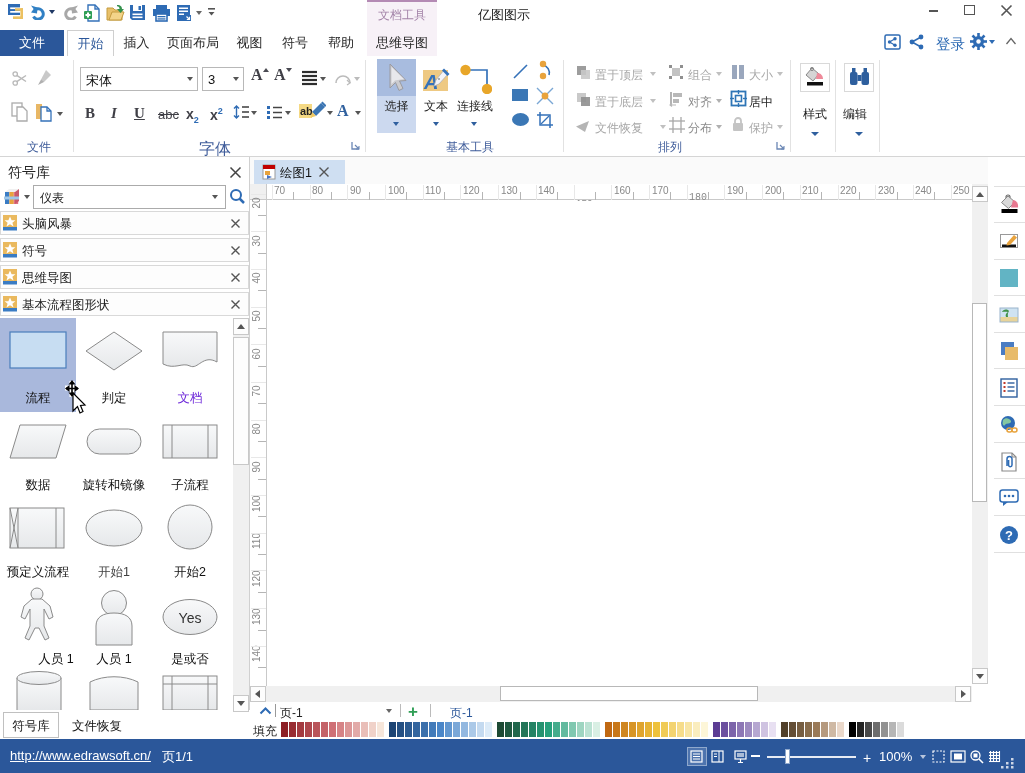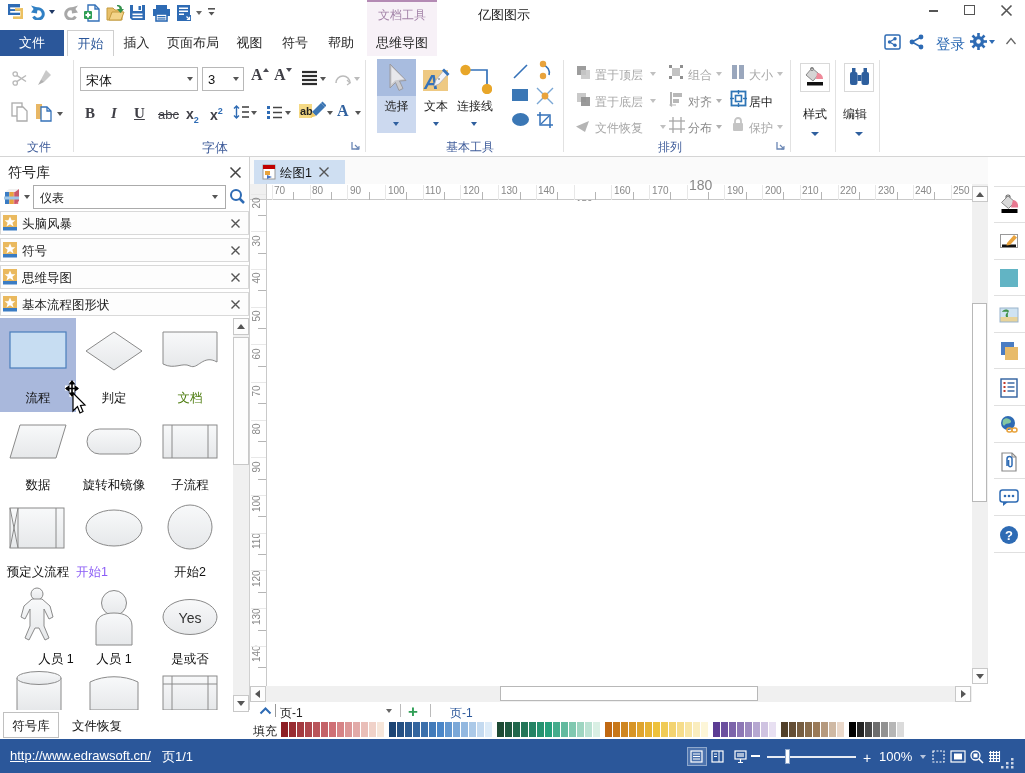--- a/index.html
+++ b/index.html
@@ -115,21 +115,21 @@
     <path d="M1.5 8 L6 2.5 L10.5 8" fill="none" stroke="#666" stroke-width="1.3"></path>
   </svg>
 <div class="abs" style="left:0;top:56px;width:1025px;height:101px;background:#fff;border-bottom:1px solid #d5d5d5;"></div>
 <div class="abs" style="left:73px;top:60px;width:1px;height:92px;background:#e2e2e2;"></div>
 <div class="abs" style="left:365px;top:60px;width:1px;height:92px;background:#e2e2e2;"></div>
 <div class="abs" style="left:563px;top:60px;width:1px;height:92px;background:#e2e2e2;"></div>
 <div class="abs" style="left:790px;top:60px;width:1px;height:92px;background:#e2e2e2;"></div>
 <div class="abs" style="left:835px;top:60px;width:1px;height:92px;background:#e2e2e2;"></div>
 <div class="abs" style="left:879px;top:60px;width:1px;height:92px;background:#e2e2e2;"></div>
 <div class="abs" style="left:-1px;top:139px;width:80px;text-align:center;color:#3f5c9a;font-size:12px;">文件</div>
-<div class="abs" style="left:175px;top:139px;width:80px;text-align:center;color:#3f5c9a;font-size:13px;">字体</div>
+<div class="abs" style="left:175px;top:139px;width:80px;text-align:center;color:#3f5c9a;font-size:16px;">字体</div>
 <div class="abs" style="left:430px;top:139px;width:80px;text-align:center;color:#3f5c9a;font-size:12px;">基本工具</div>
 <div class="abs" style="left:630px;top:139px;width:80px;text-align:center;color:#3f5c9a;font-size:12px;">排列</div>
 <svg class="ic" style="left:12px;top:70px" width="17" height="17" viewBox="0 0 17 17">
     <circle cx="3.2" cy="4" r="2.2" fill="none" stroke="#b9b9b9" stroke-width="1.3"></circle>
     <circle cx="3.2" cy="13" r="2.2" fill="none" stroke="#b9b9b9" stroke-width="1.3"></circle>
     <path d="M4.8 5.3 L14 11.5 M4.8 11.7 L14 5.5" stroke="#b9b9b9" stroke-width="1.5"></path>
   </svg>
 <svg class="ic" style="left:36px;top:69px" width="17" height="18" viewBox="0 0 17 18">
     <path d="M10 1 L15 6 L8 13 L5.5 13 L5 10.5 Z" fill="#c9c9c9"></path>
     <path d="M5 10.5 L2 16 L8 13" fill="#b0b0b0"></path>
@@ -449,26 +449,26 @@
 <text x="190" y="305" text-anchor="middle" font-size="14" fill="#333" font-family="Liberation Sans">Yes</text>
 <path d="M17 360 L17 392 L61 392 L61 360" fill="url(#shg)" stroke="none"></path>
 <path d="M17 360 L17 392 M61 360 L61 392" stroke="#8a8a8a" stroke-width="1"></path>
 <ellipse cx="39" cy="360" rx="22" ry="6.5" fill="url(#shg)" stroke="#8a8a8a" stroke-width="1"></ellipse>
 <path d="M90 364 C104 357 124 357 138 364 L138 392 L90 392 Z" fill="url(#shg)" stroke="#8a8a8a" stroke-width="1"></path>
 <rect x="163" y="358" width="54" height="34" fill="url(#shg)" stroke="#8a8a8a" stroke-width="1"></rect>
 <path d="M163 366 L217 366 M172 358 L172 392 M208 358 L208 392" stroke="#8a8a8a" stroke-width="1"></path>
 </svg>
 <div class="abs" style="left:0px;top:390px;width:76px;text-align:center;font-size:12.5px;color:#111;">流程</div>
 <div class="abs" style="left:76px;top:390px;width:76px;text-align:center;font-size:12.5px;color:#111;">判定</div>
-<div class="abs" style="left:152px;top:390px;width:76px;text-align:center;font-size:12.5px;color:#4d7c0f;">文档</div>
+<div class="abs" style="left:152px;top:390px;width:76px;text-align:center;font-size:12.5px;color:#6d28d9;">文档</div>
 <div class="abs" style="left:0px;top:477px;width:76px;text-align:center;font-size:12.5px;color:#111;">数据</div>
 <div class="abs" style="left:76px;top:477px;width:76px;text-align:center;font-size:12.5px;color:#111;">旋转和镜像</div>
 <div class="abs" style="left:152px;top:477px;width:76px;text-align:center;font-size:12.5px;color:#111;">子流程</div>
 <div class="abs" style="left:0px;top:564px;width:76px;text-align:center;font-size:12.5px;color:#111;">预定义流程</div>
-<div class="abs" style="left:76px;top:564px;width:76px;text-align:left;font-size:12.5px;color:#8b5cf6;">开始1</div>
+<div class="abs" style="left:76px;top:564px;width:76px;text-align:center;font-size:12.5px;color:#404040;">开始1</div>
 <div class="abs" style="left:152px;top:564px;width:76px;text-align:center;font-size:12.5px;color:#111;">开始2</div>
 <div class="abs" style="left:0px;top:651px;width:76px;text-align:center;font-size:12.5px;color:#111;padding-left:36px;">人员 1</div>
 <div class="abs" style="left:76px;top:651px;width:76px;text-align:center;font-size:12.5px;color:#111;">人员 1</div>
 <div class="abs" style="left:152px;top:651px;width:76px;text-align:center;font-size:12.5px;color:#111;">是或否</div>
 <svg class="ic" style="left:58px;top:380px" width="30" height="34" viewBox="0 0 30 34">
     <g>
       <path d="M14 1 L14 17 M7 8 L21 8" stroke="#fff" stroke-width="5"></path>
       <path d="M14 0 L10.5 4.5 L17.5 4.5 Z M14 17 L10.5 12.5 L17.5 12.5 Z M7 8.5 L11.5 5 L11.5 12 Z M21 8.5 L16.5 5 L16.5 12 Z" fill="#000"></path>
       <path d="M14 2 L14 15 M8 8.5 L20 8.5" stroke="#000" stroke-width="1.6"></path>
     </g>
@@ -525,21 +525,21 @@
 <div class="abs" style="left:557px;top:192px;width:1px;height:8px;background:#b5b5b5;"></div>
 <div class="abs" style="left:576px;top:199px;font-size:10px;color:#888;">150</div>
 <div class="abs" style="left:574px;top:185px;width:1px;height:15px;background:#e8e8e8;"></div>
 <div class="abs" style="left:595px;top:192px;width:1px;height:8px;background:#b5b5b5;"></div>
 <div class="abs" style="left:614px;top:185px;font-size:10px;color:#888;">160</div>
 <div class="abs" style="left:611px;top:185px;width:1px;height:15px;background:#e8e8e8;"></div>
 <div class="abs" style="left:633px;top:192px;width:1px;height:8px;background:#b5b5b5;"></div>
 <div class="abs" style="left:652px;top:185px;font-size:10px;color:#888;">170</div>
 <div class="abs" style="left:649px;top:185px;width:1px;height:15px;background:#e8e8e8;"></div>
 <div class="abs" style="left:670px;top:192px;width:1px;height:8px;background:#b5b5b5;"></div>
-<div class="abs" style="left:689px;top:177px;font-size:14px;color:#888;">180</div>
+<div class="abs" style="left:689px;top:192px;font-size:10px;color:#888;font-family:Liberation Mono, monospace;">180</div>
 <div class="abs" style="left:687px;top:185px;width:1px;height:15px;background:#e8e8e8;"></div>
 <div class="abs" style="left:708px;top:192px;width:1px;height:8px;background:#b5b5b5;"></div>
 <div class="abs" style="left:727px;top:185px;font-size:10px;color:#888;">190</div>
 <div class="abs" style="left:724px;top:185px;width:1px;height:15px;background:#e8e8e8;"></div>
 <div class="abs" style="left:746px;top:192px;width:1px;height:8px;background:#b5b5b5;"></div>
 <div class="abs" style="left:765px;top:185px;font-size:10px;color:#888;">200</div>
 <div class="abs" style="left:762px;top:185px;width:1px;height:15px;background:#e8e8e8;"></div>
 <div class="abs" style="left:783px;top:192px;width:1px;height:8px;background:#b5b5b5;"></div>
 <div class="abs" style="left:802px;top:185px;font-size:10px;color:#888;">210</div>
 <div class="abs" style="left:800px;top:185px;width:1px;height:15px;background:#e8e8e8;"></div>

